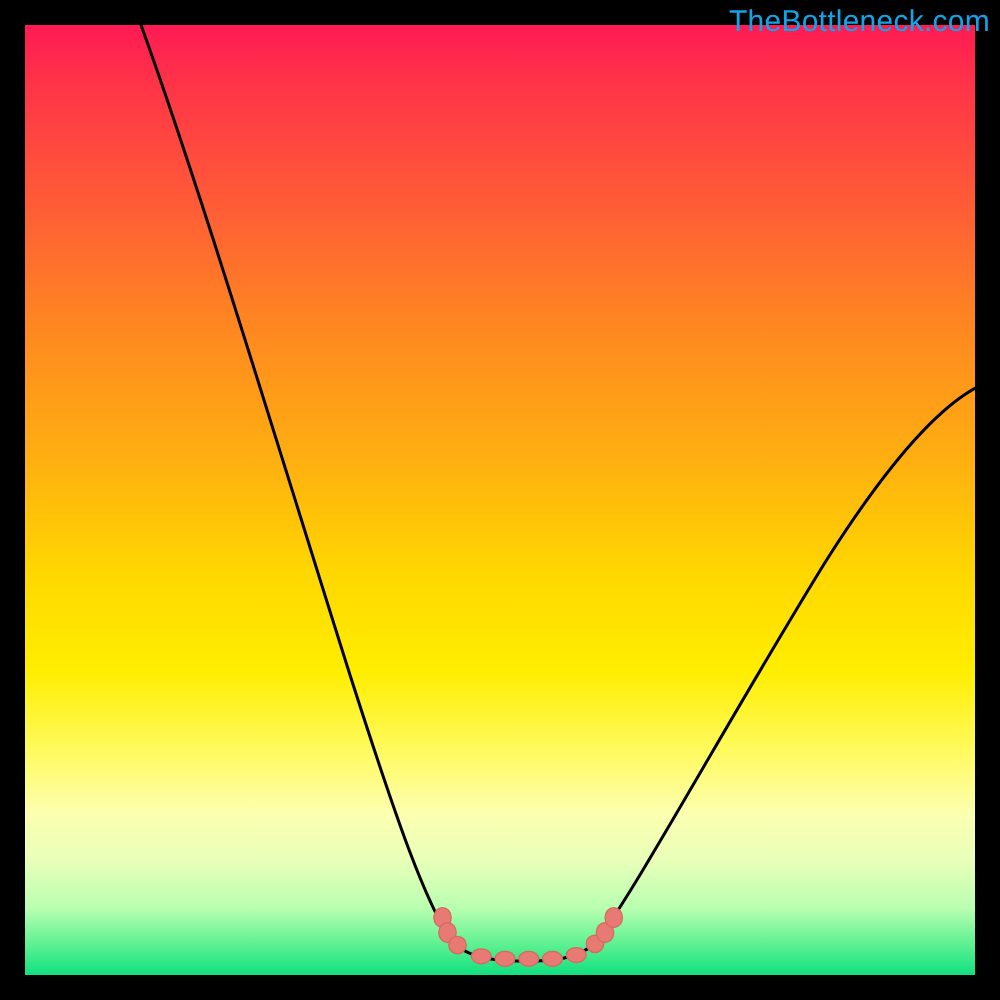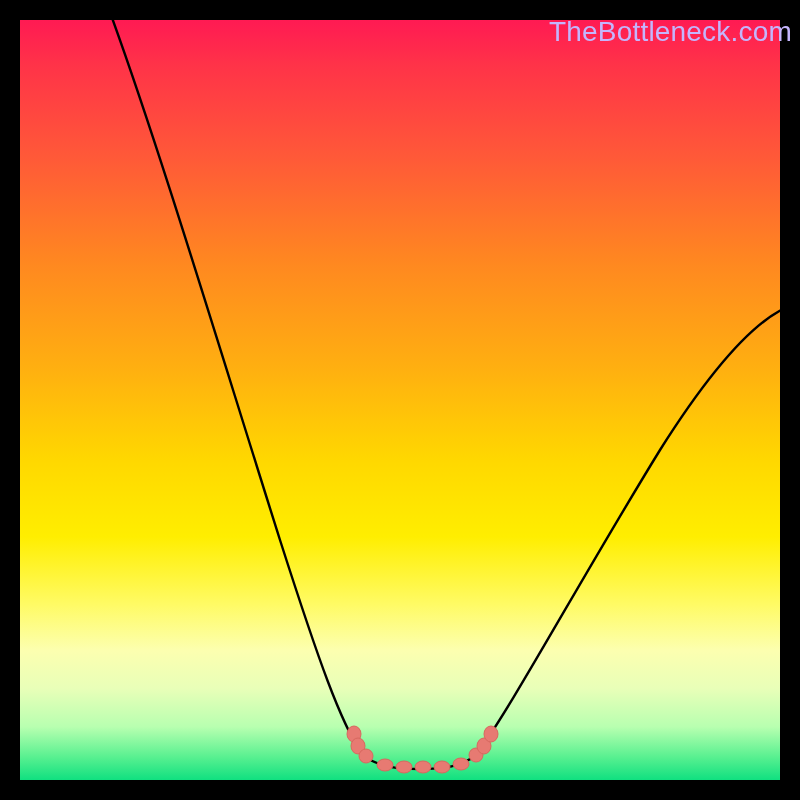--- a/index.html
+++ b/index.html
@@ -40,24 +40,24 @@
     );
   }
   svg.curves {
     position: absolute;
     left: 0; top: 0;
     width: 760px;
     height: 760px;
   }
   .watermark {
     position: absolute;
-    top: 16px;
+    top: 4px;
     right: 8px;
-    color: #c4b5fd;
-    font-size: 28px;
+    color: #0ea5e9;
+    font-size: 24px;
     letter-spacing: 0.2px;
     user-select: none;
   }
 </style>
 </head>
 <body>
 
 <div class="frame">
   <div class="gradient"></div>
 

